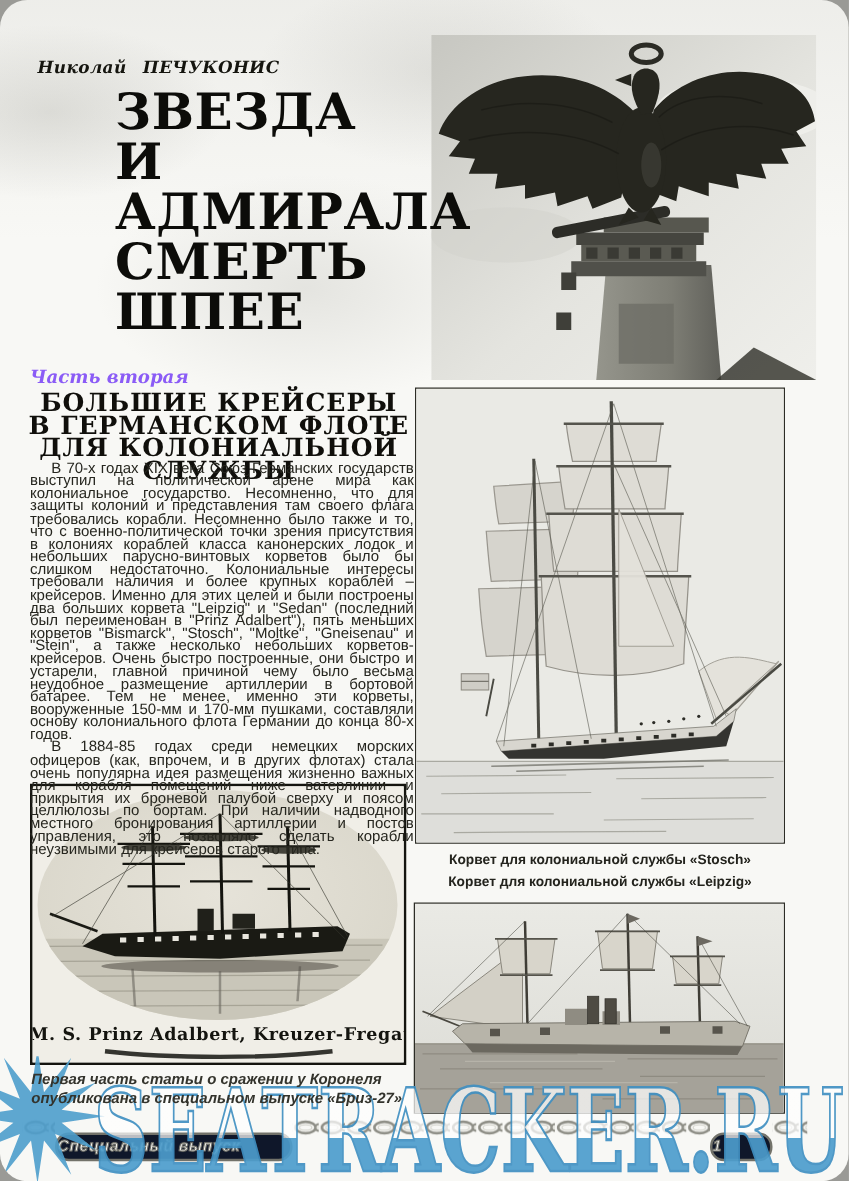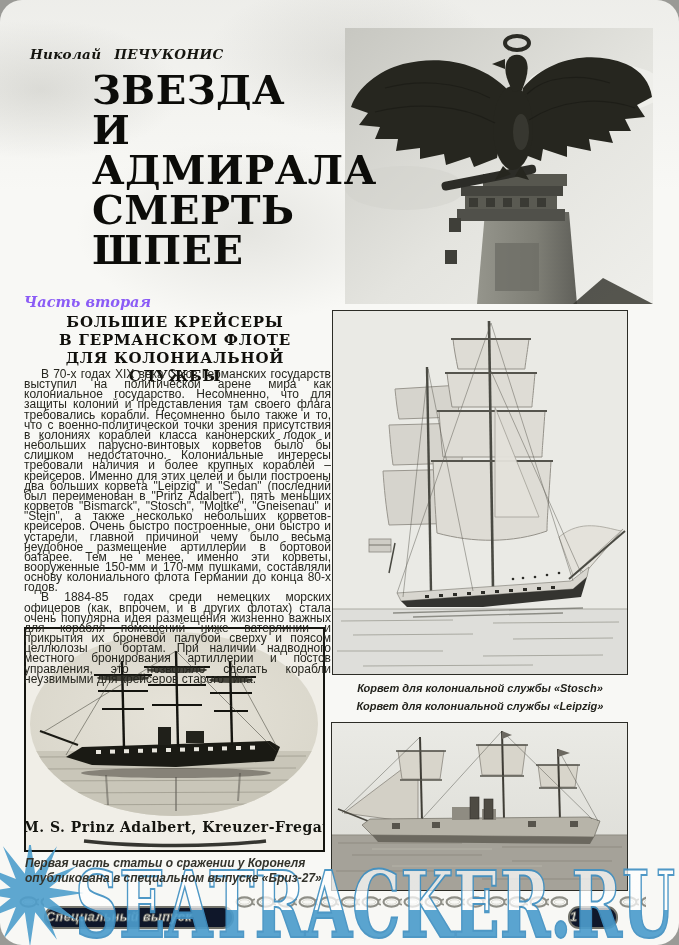--- a/index.html
+++ b/index.html
@@ -28,35 +28,35 @@
     font-size:40px;line-height:40px;color:#0c0c09;letter-spacing:.5px;
   }
   .part-label{
     position:absolute;left:24px;top:293px;z-index:2;
     font-family:"DejaVu Serif",serif;font-weight:bold;font-style:italic;
     font-size:14.5px;color:#8b5cf6;
   }
   .section-heading{
     position:absolute;left:20px;top:313px;width:310px;z-index:2;
     font-family:"DejaVu Serif",serif;font-weight:bold;
-    font-size:15px;line-height:18px;text-align:center;color:#100f0b;
+    font-size:20px;line-height:18px;text-align:center;color:#100f0b;
     letter-spacing:.8px;
   }
   .body-col{
     position:absolute;left:24px;top:369px;width:307px;z-index:2;
     font-size:12px;line-height:10.15px;text-align:justify;color:#26261f;
   }
   .body-col p{margin:0;text-indent:17px;}
   .photo{position:absolute;z-index:1;}
   .photo svg{display:block;}
   .framed{border:1.5px solid #2c2c26;}
   .framed2{border:2px solid #14140f;}
   .right-captions{
     position:absolute;left:332px;top:679px;width:296px;z-index:2;
-    font-size:11px;line-height:18px;font-weight:bold;font-style:italic;
+    font-size:11px;line-height:18px;font-weight:bold;
     text-align:center;color:#23231d;
   }
   .note{
     position:absolute;left:25px;top:856px;width:320px;z-index:6;
     font-size:12px;line-height:15px;font-weight:bold;font-style:italic;
     color:#33332c;
   }
   .footer-bar{
     position:absolute;left:18px;top:889px;height:25px;z-index:4;
     display:flex;align-items:center;

